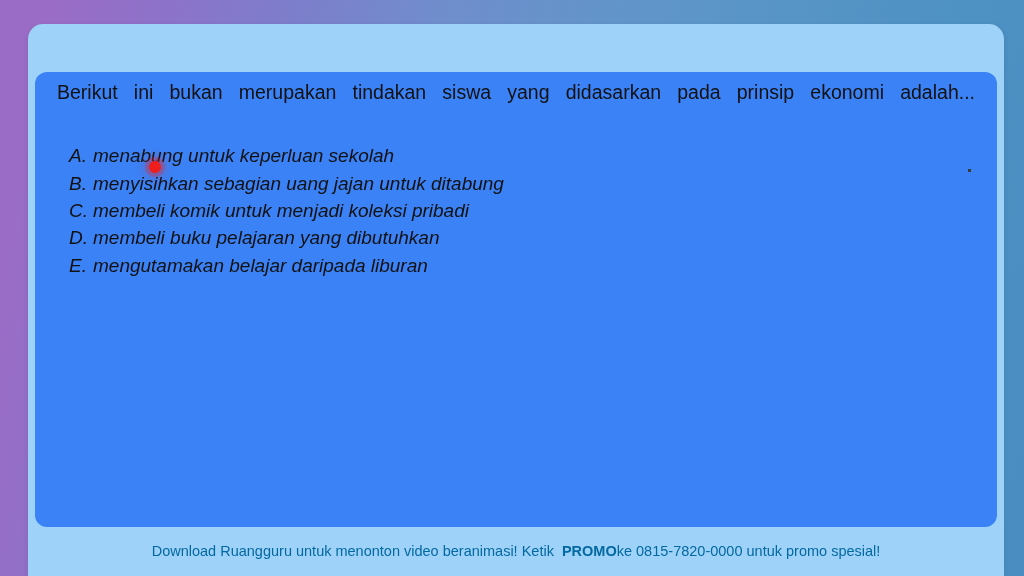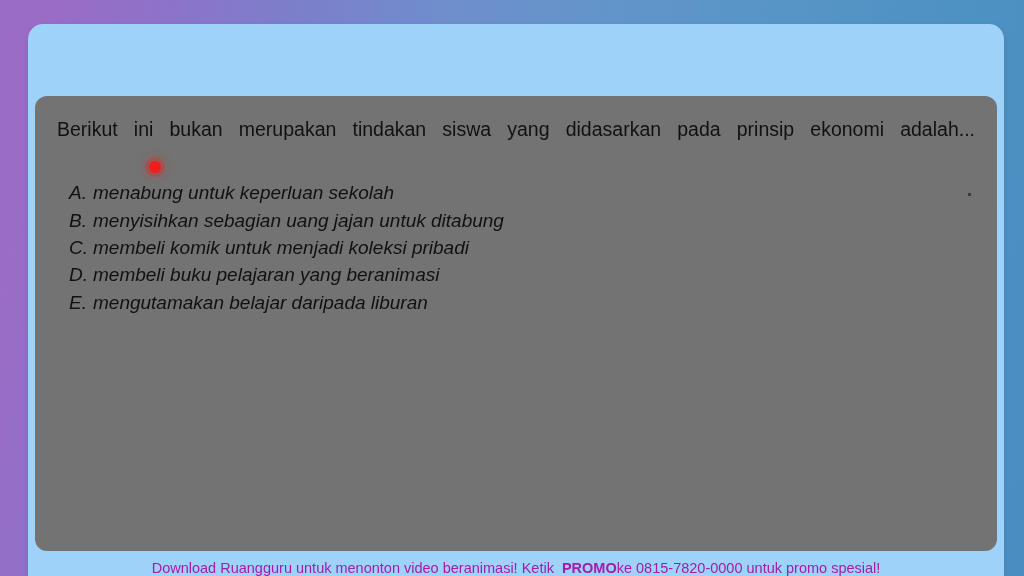--- a/index.html
+++ b/index.html
@@ -101,27 +101,27 @@
     font-weight: 700;
     color: #111111;
     letter-spacing: 0.1px;
     white-space: nowrap;
   }
 
   
   .sheet {
     position: absolute;
     left: 7px;
-    top: 72px;
+    top: 48px;
     width: 962px;
     height: 455px;
-    background: #737373;
+    background: #3b82f6;
     border-radius: 12px;
     box-sizing: border-box;
-    padding: 20px 22px 0 22px;
+    padding: 7px 22px 0 22px;
     overflow: hidden;
   }
 
   .question {
     font-size: 19.5px;
     line-height: 1.42;
     color: #111111;
     text-align: justify;
     text-justify: inter-word;
     margin: 0 0 8px 0;
@@ -177,23 +177,23 @@
   }
 
   
   .footer {
     position: absolute;
     left: 0;
     bottom: 0;
     width: 976px;
     height: 33px;
     display: flex;
-    align-items: flex-end;
+    align-items: flex-start;
     justify-content: center;
-    color: #a21caf;
+    color: #0369a1;
     font-size: 14.5px;
     white-space: nowrap;
   }
   .footer b { font-weight: 700; margin-left: 8px; }
 </style>
 </head>
 <body>
 
 <div class="stage">
 
@@ -217,21 +217,21 @@
         <li>
           <span class="opt-key">A.</span><span>menabung untuk keperluan sekolah</span>
         </li>
         <li>
           <span class="opt-key">B.</span><span>menyisihkan sebagian uang jajan untuk ditabung</span>
         </li>
         <li>
           <span class="opt-key">C.</span><span>membeli komik untuk menjadi koleksi pribadi</span>
         </li>
         <li>
-          <span class="opt-key">D.</span><span>membeli buku pelajaran yang beranimasi</span>
+          <span class="opt-key">D.</span><span>membeli buku pelajaran yang dibutuhkan</span>
         </li>
         <li>
           <span class="opt-key">E.</span><span>mengutamakan belajar daripada liburan</span>
         </li>
       </ul>
 
       <div class="speck"></div>
     </div>
 
     <div class="click-dot"></div>

